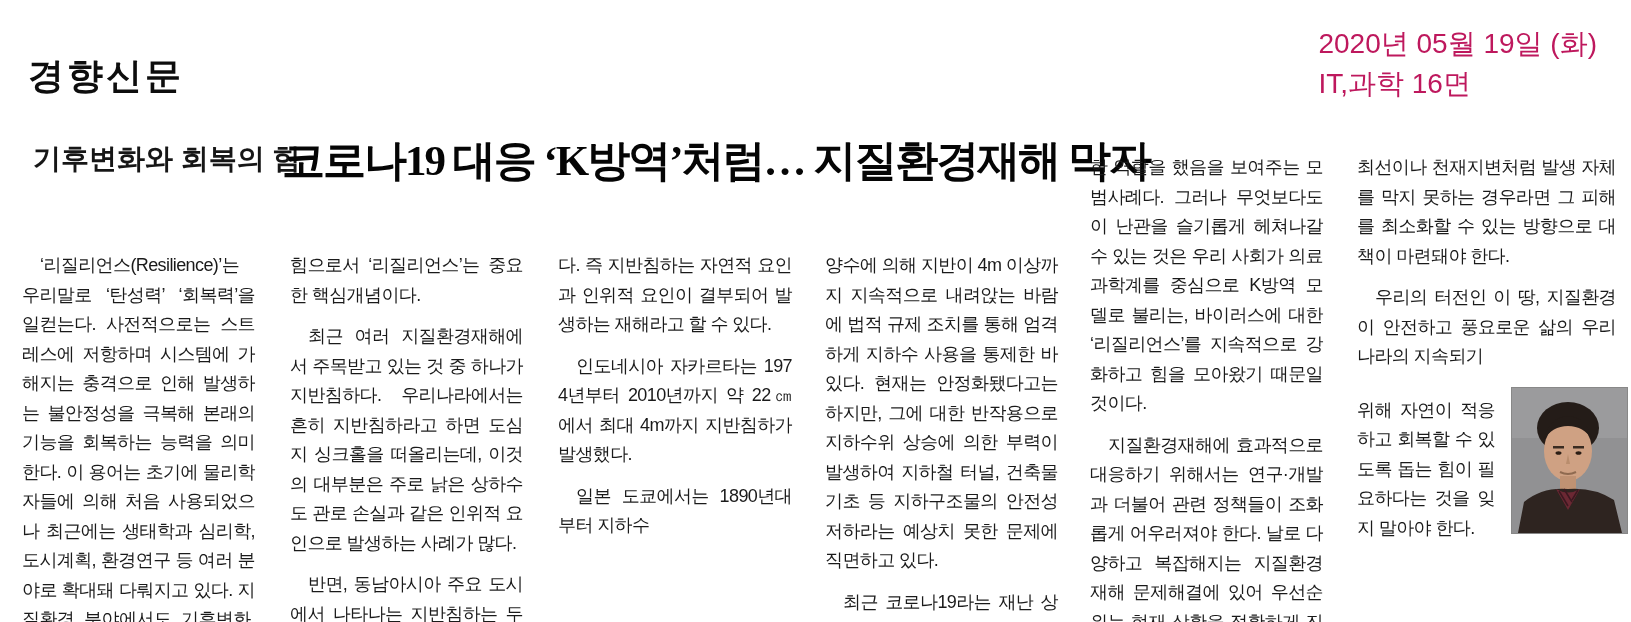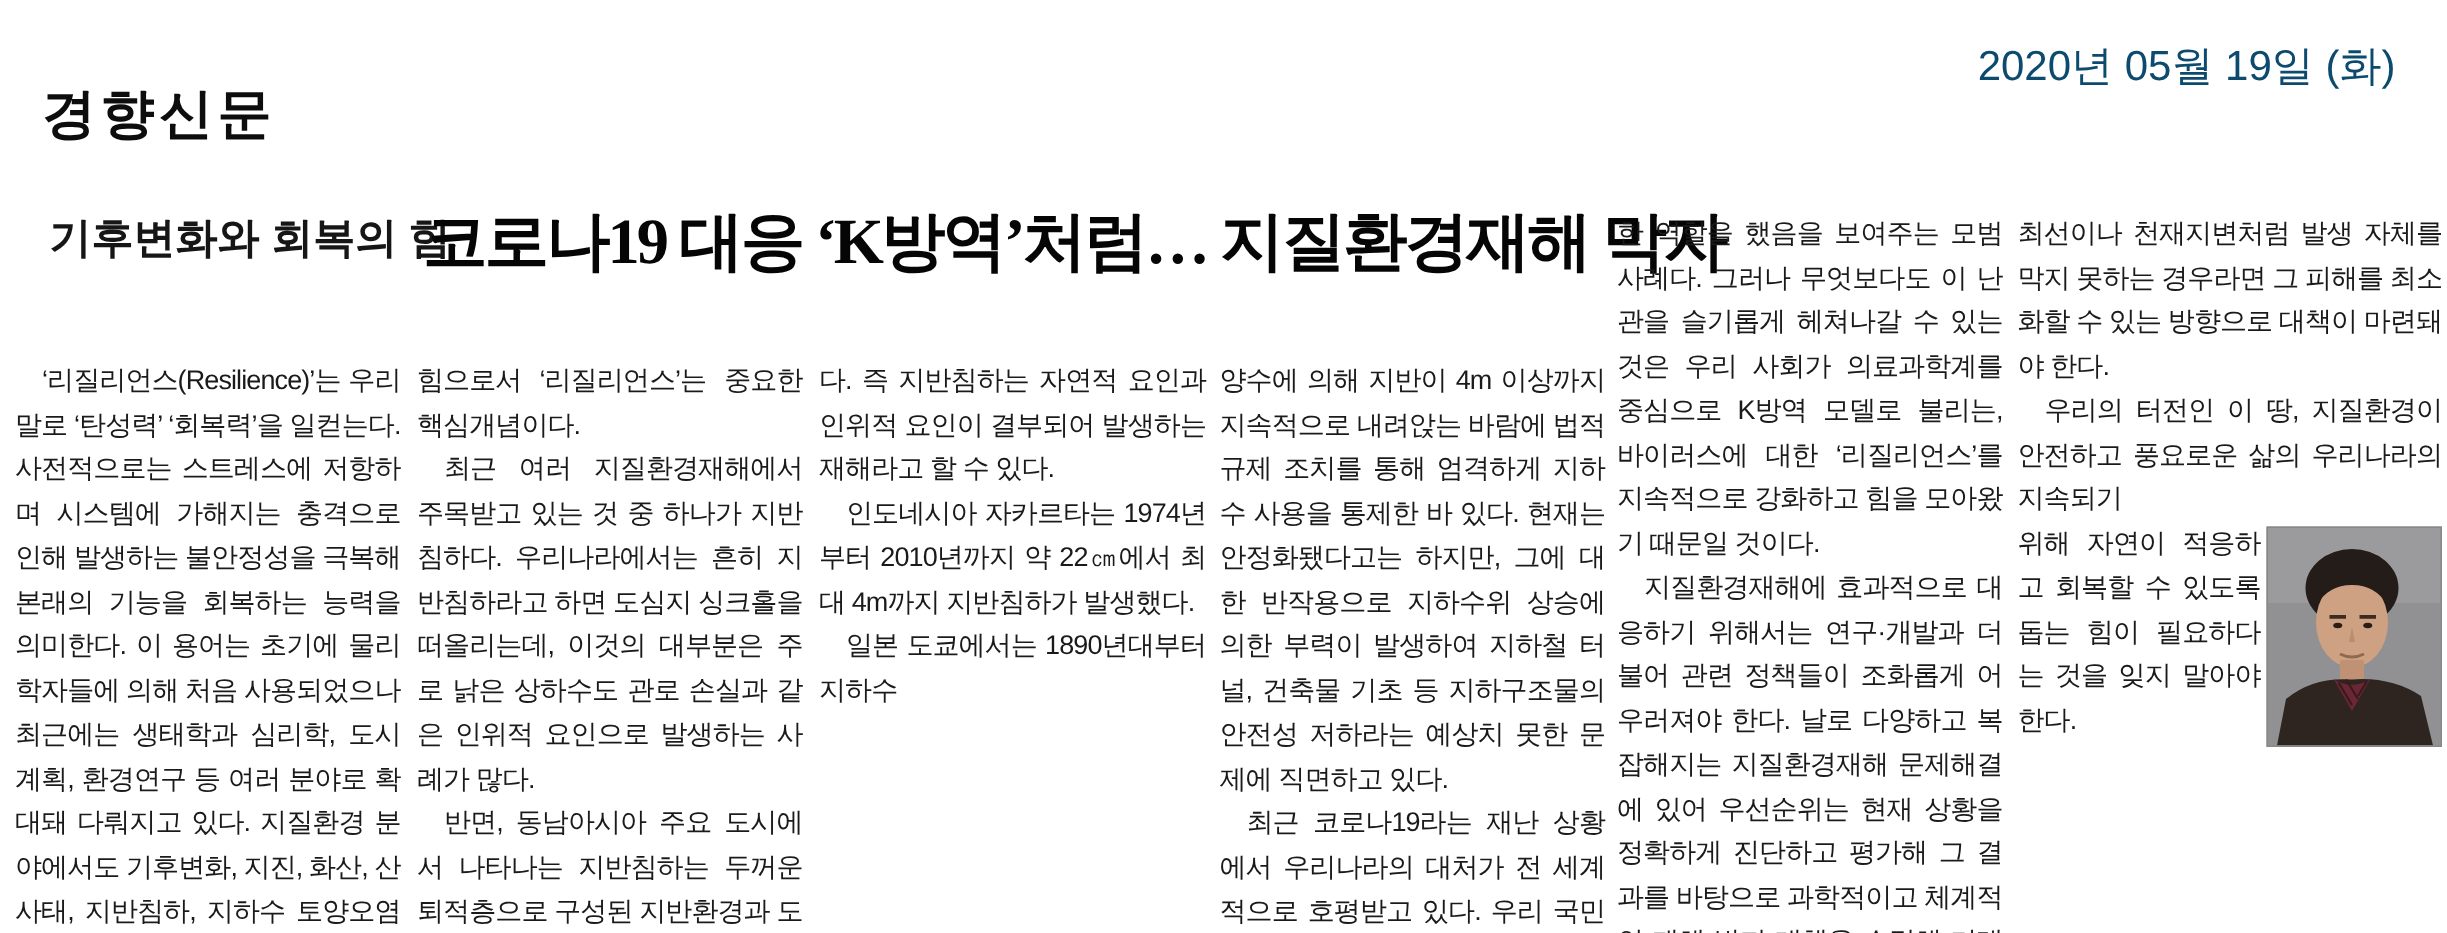--- a/index.html
+++ b/index.html
@@ -19,41 +19,41 @@
     white-space:nowrap;
   }
   .series {
     position:absolute; left:33px; top:140px;
     font-size:28px; font-weight:bold; color:#161616;
     white-space:nowrap;
   }
   
   .dateline {
     position:absolute; right:34px; top:24px;
-    text-align:left; font-size:28px; line-height:40px; color:#0c4a6e;
+    text-align:left; font-size:28px; line-height:40px; color:#be185d;
     white-space:nowrap;
   }
   
   .headline {
     position:absolute; left:282px; top:132px; width:758px;
     text-align:center;
     font-family:"Liberation Serif", "DejaVu Serif", serif;
     font-size:43px; font-weight:700; letter-spacing:-2px; color:#050505;
     white-space:nowrap;
   }
   
   .col {
     position:absolute;
     font-size:18px; line-height:29.5px;
     text-align:justify; text-justify:inter-character;
     letter-spacing:-0.6px;
     word-break:break-all;
     color:#1a1a1a;
   }
-  .col p { margin:0; }
+  .col p { margin:12px; }
   .col p.indent { text-indent:18px; }
   #col1 { left:10px;   top:239px; width:257px; }
   #col2 { left:278px;  top:239px; width:257px; }
   #col3 { left:546px;  top:239px; width:258px; }
   #col4 { left:813px;  top:239px; width:257px; }
   #col5 { left:1078px; top:141px; width:257px; }
   #col6 { left:1345px; top:141px; width:283px; }
   
   .wrap-row { display:flex; align-items:flex-start; }
   .wrap-left { width:162px; }
@@ -64,20 +64,21 @@
   }
 </style>
 </head>
 <body>
 
 <div class="logo">경향신문</div>
 <div class="series">기후변화와 회복의 힘</div>
 
 <div class="dateline">
   <div>2020년 05월 19일 (화)</div>
+  <div>IT,과학 16면</div>
 </div>
 
 <div class="headline">코로나19 대응 ‘K방역’처럼… 지질환경재해 막자</div>
 
 <div class="col" id="col1">
   <p class="indent">‘리질리언스(Resilience)’는 우리말로 ‘탄성력’ ‘회복력’을 일컫는다. 사전적으로는 스트레스에 저항하며 시스템에 가해지는 충격으로 인해 발생하는 불안정성을 극복해 본래의 기능을 회복하는 능력을 의미한다. 이 용어는 초기에 물리학자들에 의해 처음 사용되었으나 최근에는 생태학과 심리학, 도시계획, 환경연구 등 여러 분야로 확대돼 다뤄지고 있다. 지질환경 분야에서도 기후변화, 지진, 화산, 산사태, 지반침하, 지하수 토양오염 등 자연·인위적 재해에 적응하고 회복할 수 있는</p>
 </div>
 
 <div class="col" id="col2">
   <p>힘으로서 ‘리질리언스’는 중요한 핵심개념이다.</p>

